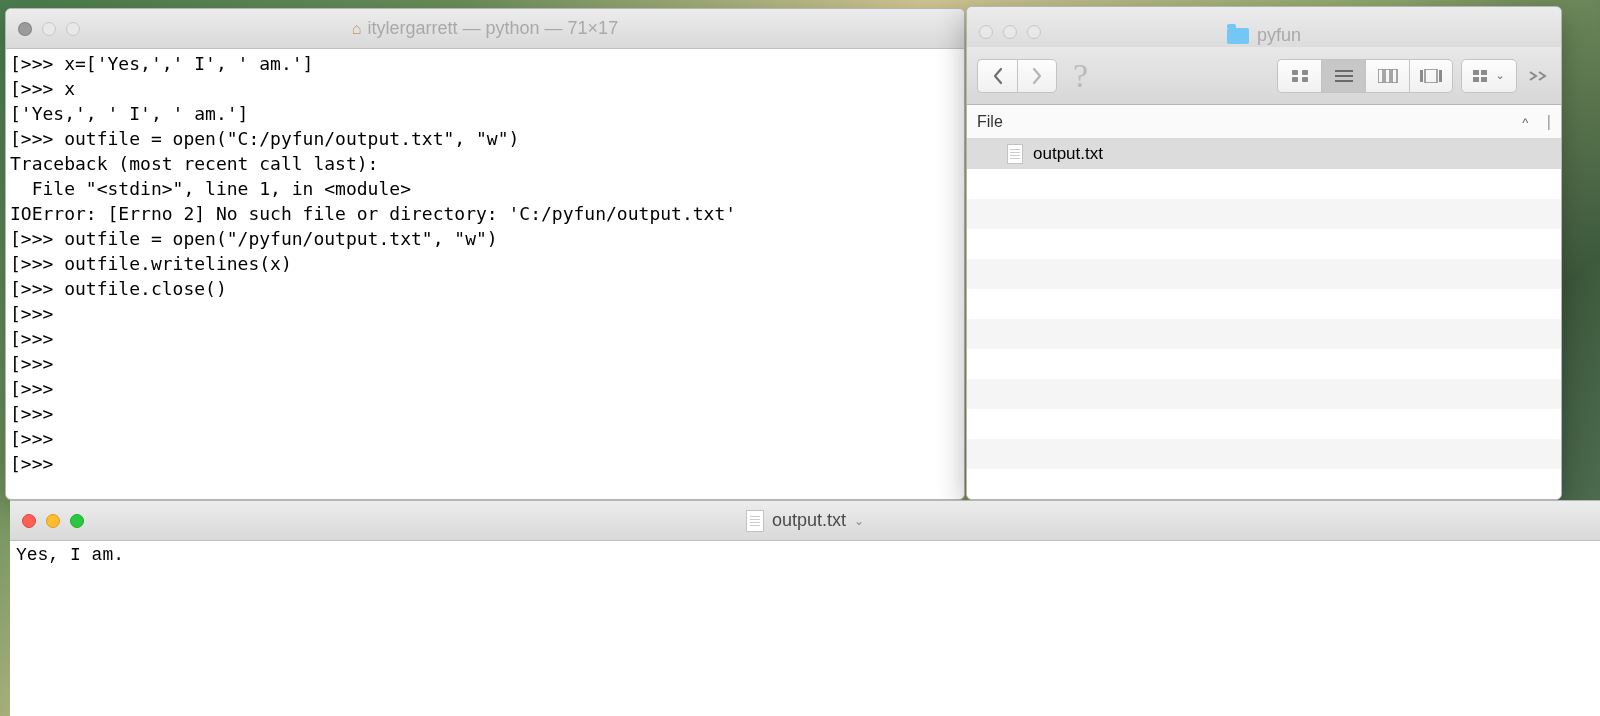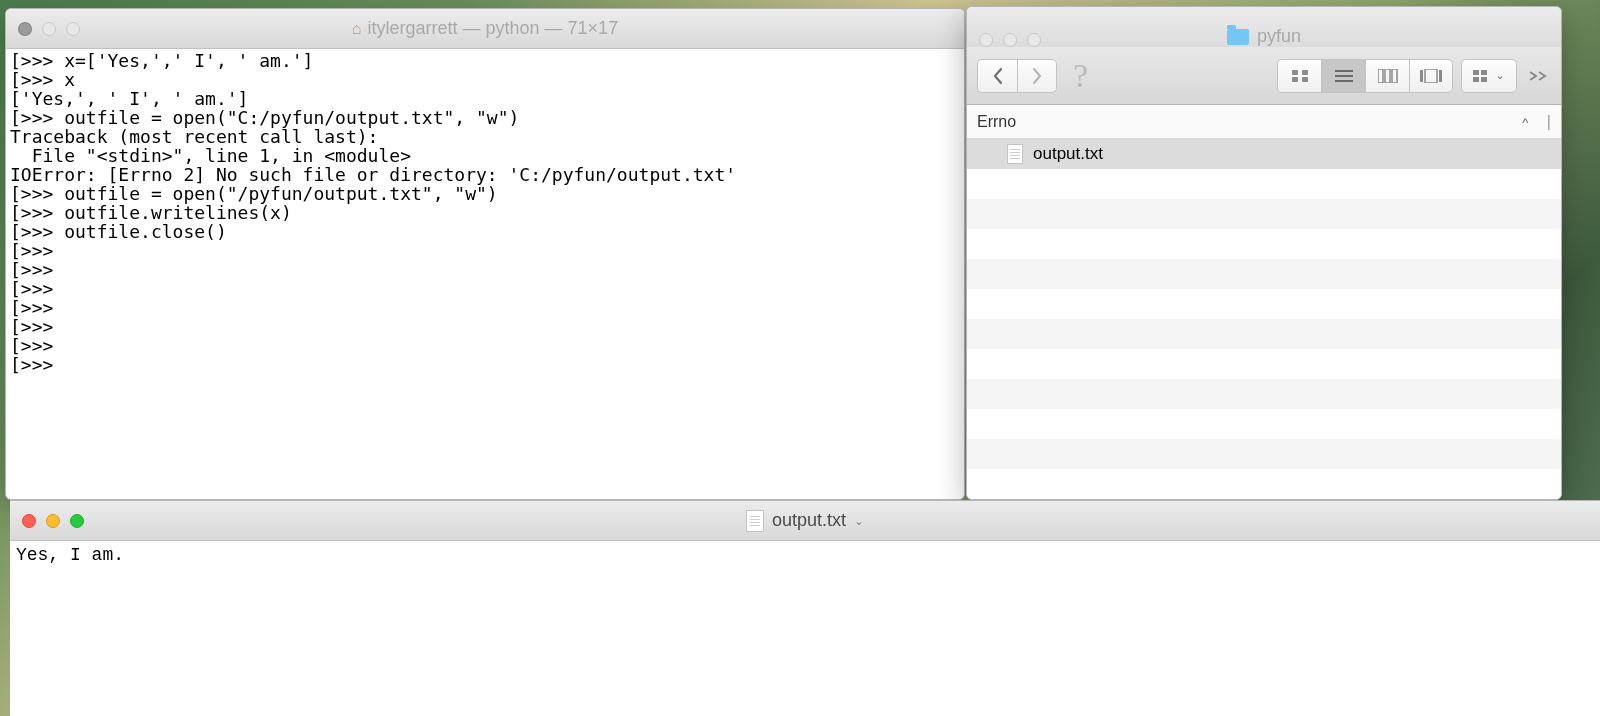--- a/index.html
+++ b/index.html
@@ -51,21 +51,21 @@
     color: #a9a9a9;
     pointer-events: none;
     display: flex; align-items: center; justify-content: center; gap: 6px;
   }
   .home-icon { color:#c29b68; font-size: 16px; }
 
   .terminal-body {
     flex: 1;
     font-family: "Menlo", "Monaco", monospace;
     font-size: 18px;
-    line-height: 19px;
+    line-height: 25px;
     padding: 2px 4px;
     white-space: pre;
     color: #000;
     overflow: hidden;
   }
 
   
   .textedit-window {
     position: absolute;
     left: 10px; top: 500px;
@@ -118,21 +118,21 @@
     background: #f6f6f6;
     border: 1px solid #b5b5b5;
     border-radius: 6px;
     box-shadow: 0 8px 30px rgba(0,0,0,0.3);
     display: flex; flex-direction: column;
     overflow:hidden;
   }
   .finder-titlebar {
     height: 40px;
     background: linear-gradient(#ececec, #dcdcdc);
-    display:flex; align-items:flex-end; padding: 0 12px;
+    display:flex; align-items:flex-start; padding: 18px 12px;
     position: relative;
   }
   .finder-title {
     position:absolute; left:0; right:0; text-align:center;
     font-size:18px; color:#a9a9a9;
     display:flex; align-items:center; justify-content:center; gap:8px;
     pointer-events:none;
   }
   .folder-icon {
     width:22px; height:16px;
@@ -303,21 +303,21 @@
       <span style="font-size:11px; margin-left:4px; color:#707070;">⌄</span>
     </div>
     <div class="tb-btn" style="border:none; background:none; min-width:26px;">
       <svg width="22" height="14" viewBox="0 0 22 14">
           <path d="M3 3 L9 7 L3 11" stroke="#8a8a8a" stroke-width="2" fill="none"></path>
           <path d="M12 3 L18 7 L12 11" stroke="#8a8a8a" stroke-width="2" fill="none"></path>
         </svg>
     </div>
   </div>
   <div class="finder-header">
-    <span>Errno</span>
+    <span>File</span>
     <span>
       <span class="sort-arrow">^</span>
       <span class="col-sep" style="margin-left:14px;">|</span>
     </span>
   </div>
   <div class="finder-body" id="finder-body">
       <div class="finder-row selected">
         <span class="file-small-icon"></span>
         <span>output.txt</span>
       </div>

